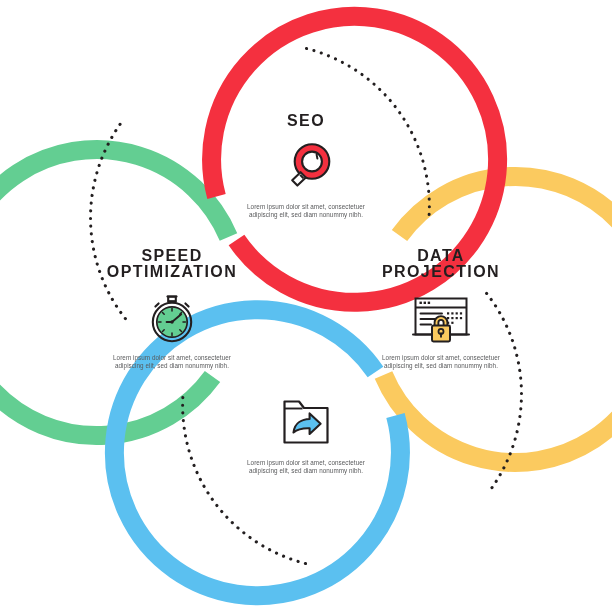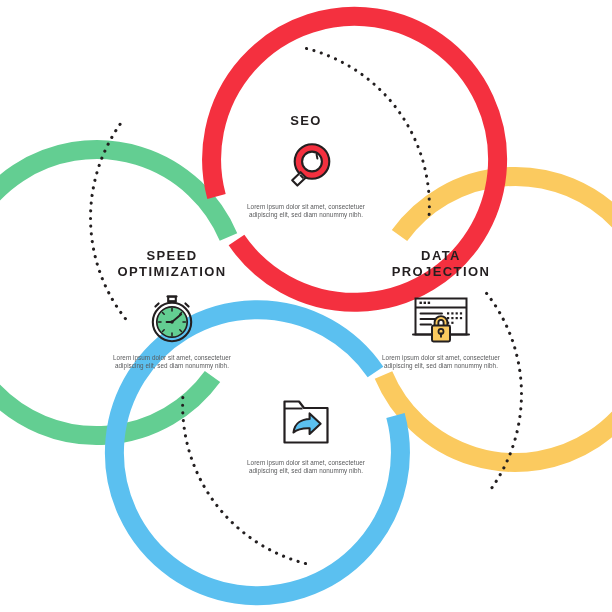--- a/index.html
+++ b/index.html
@@ -25,21 +25,21 @@
     width: 612px;
     height: 612px;
   }
   .card {
     position: absolute;
     width: 210px;
     text-align: center;
     transform: translate(-50%, 0);
   }
   .card-title {
-    font-size: 13px;
+    font-size: 16px;
     font-weight: bold;
     letter-spacing: 1.4px;
     color: #231f20;
     line-height: 16px;
     margin: 0;
     white-space: pre-line;
   }
   .card-icon {
     margin: 9px auto 0;
     height: 58px;

